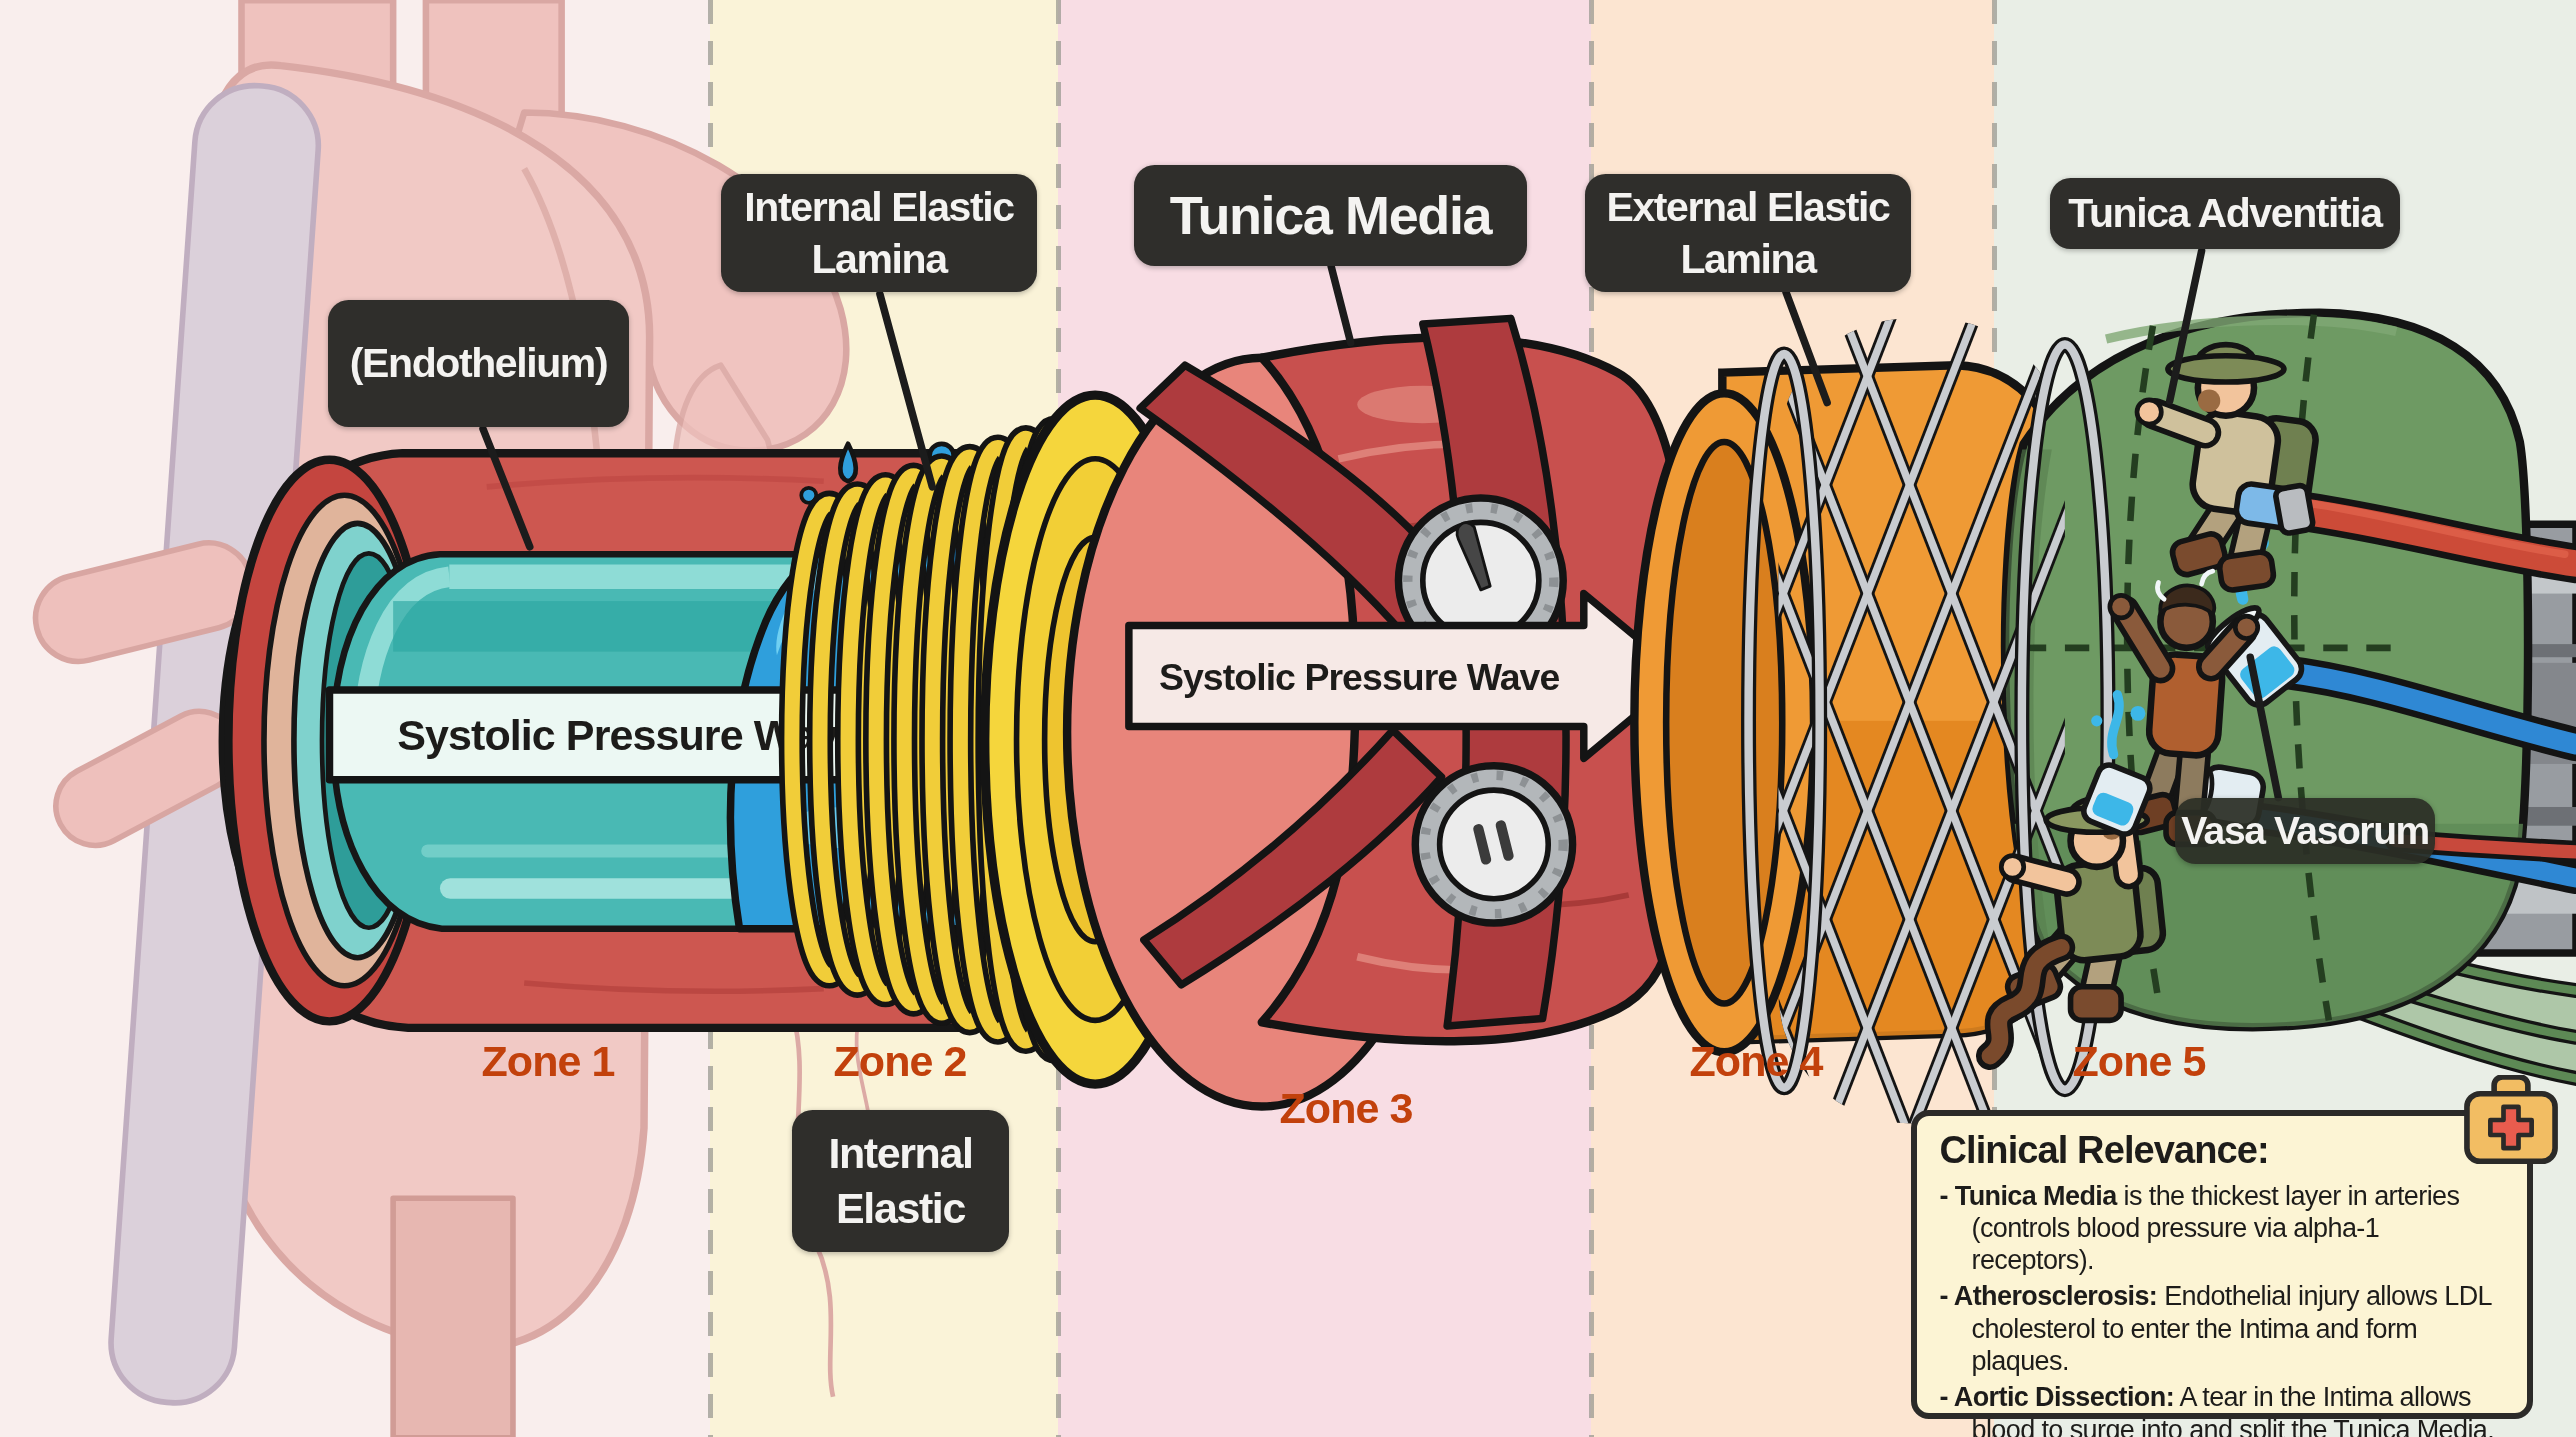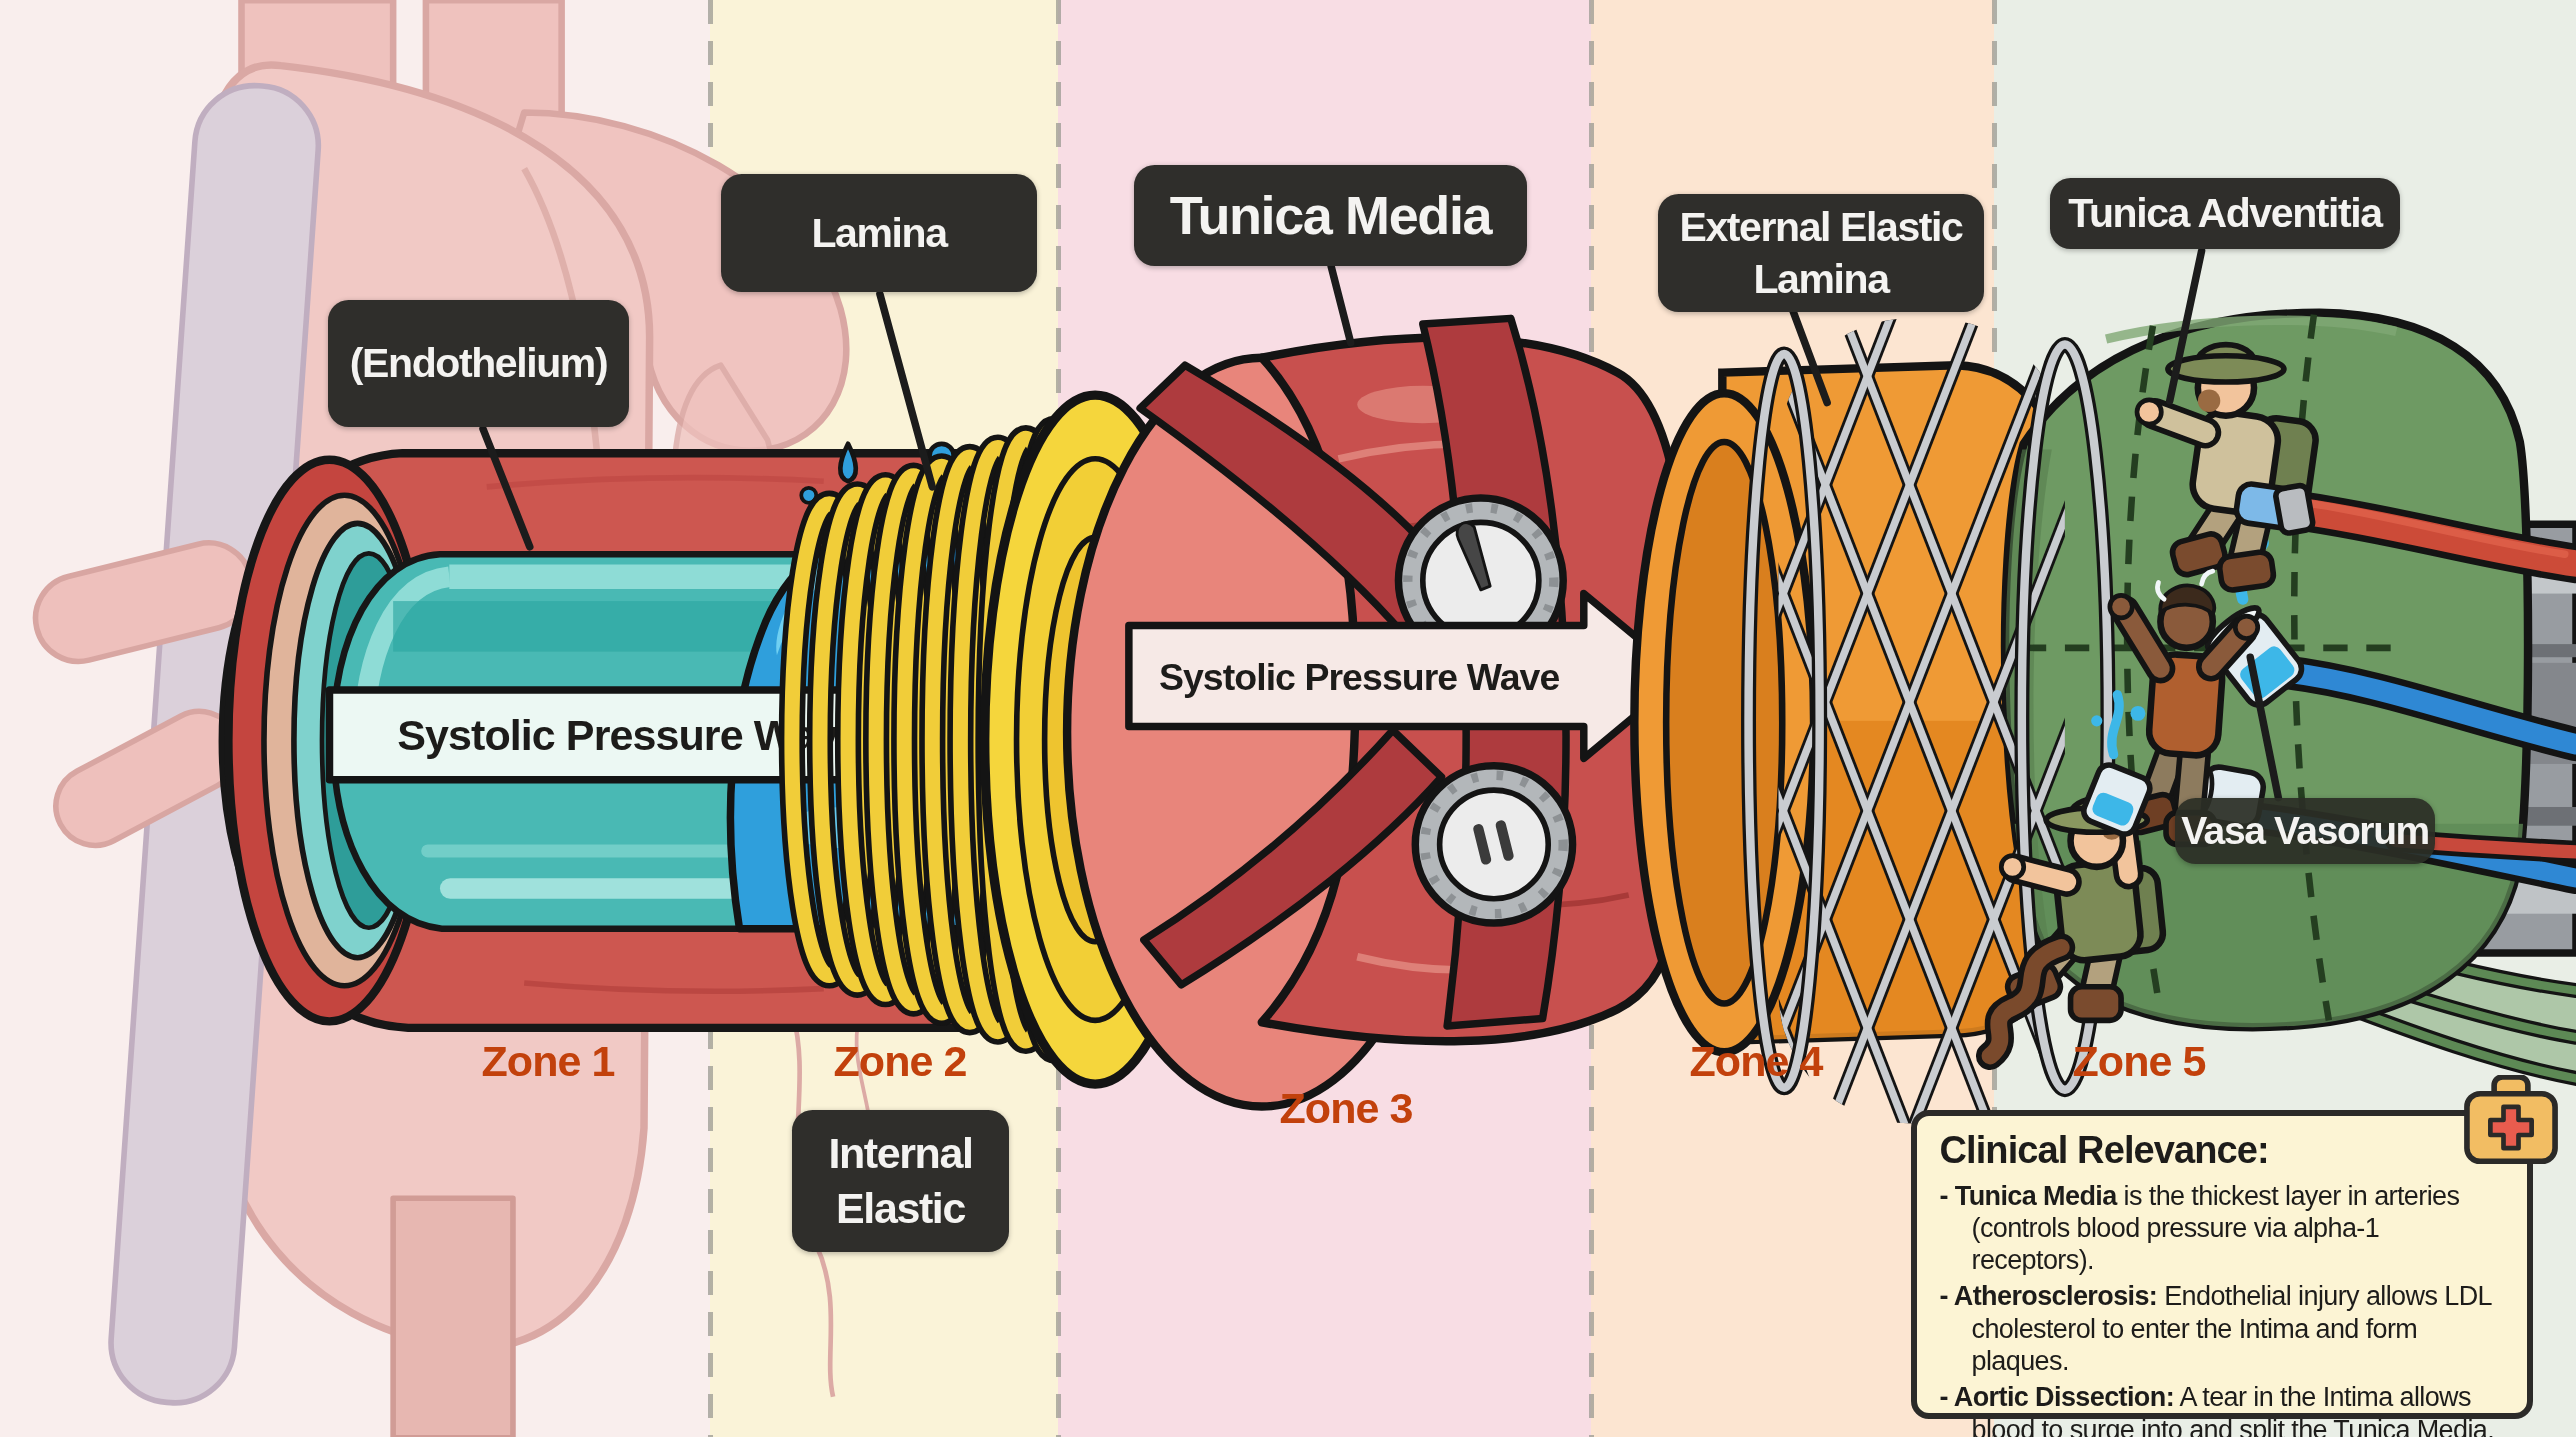--- a/index.html
+++ b/index.html
@@ -354,26 +354,27 @@
       <line x1="1908" y1="312" x2="1952" y2="430"></line>
       <line x1="2352" y1="268" x2="2318" y2="428"></line>
       <line x1="2434" y1="852" x2="2404" y2="702"></line>
     </g>
   </svg>
 
   <div class="callout" style="left:328px;top:300px;width:301px;height:127px;font-size:41px;">
     <span>(Endothelium)</span>
   </div>
   <div class="callout" style="left:721px;top:174px;width:316px;height:118px;font-size:41px;">
+    <span>Internal Elastic</span>
     <span>Lamina</span>
   </div>
   <div class="callout" style="left:1134px;top:165px;width:393px;height:101px;font-size:54px;">
     <span>Tunica Media</span>
   </div>
-  <div class="callout" style="left:1658px;top:174px;width:326px;height:118px;font-size:41px;margin-top:20px;">
+  <div class="callout" style="left:1585px;top:174px;width:326px;height:118px;font-size:41px;">
     <span>External Elastic</span>
     <span>Lamina</span>
   </div>
   <div class="callout" style="left:2050px;top:178px;width:350px;height:71px;font-size:41px;">
     <span>Tunica Adventitia</span>
   </div>
   <div class="callout" style="left:792px;top:1110px;width:217px;height:142px;font-size:43px;">
     <span>Internal</span>
     <span>Elastic</span>
   </div>

